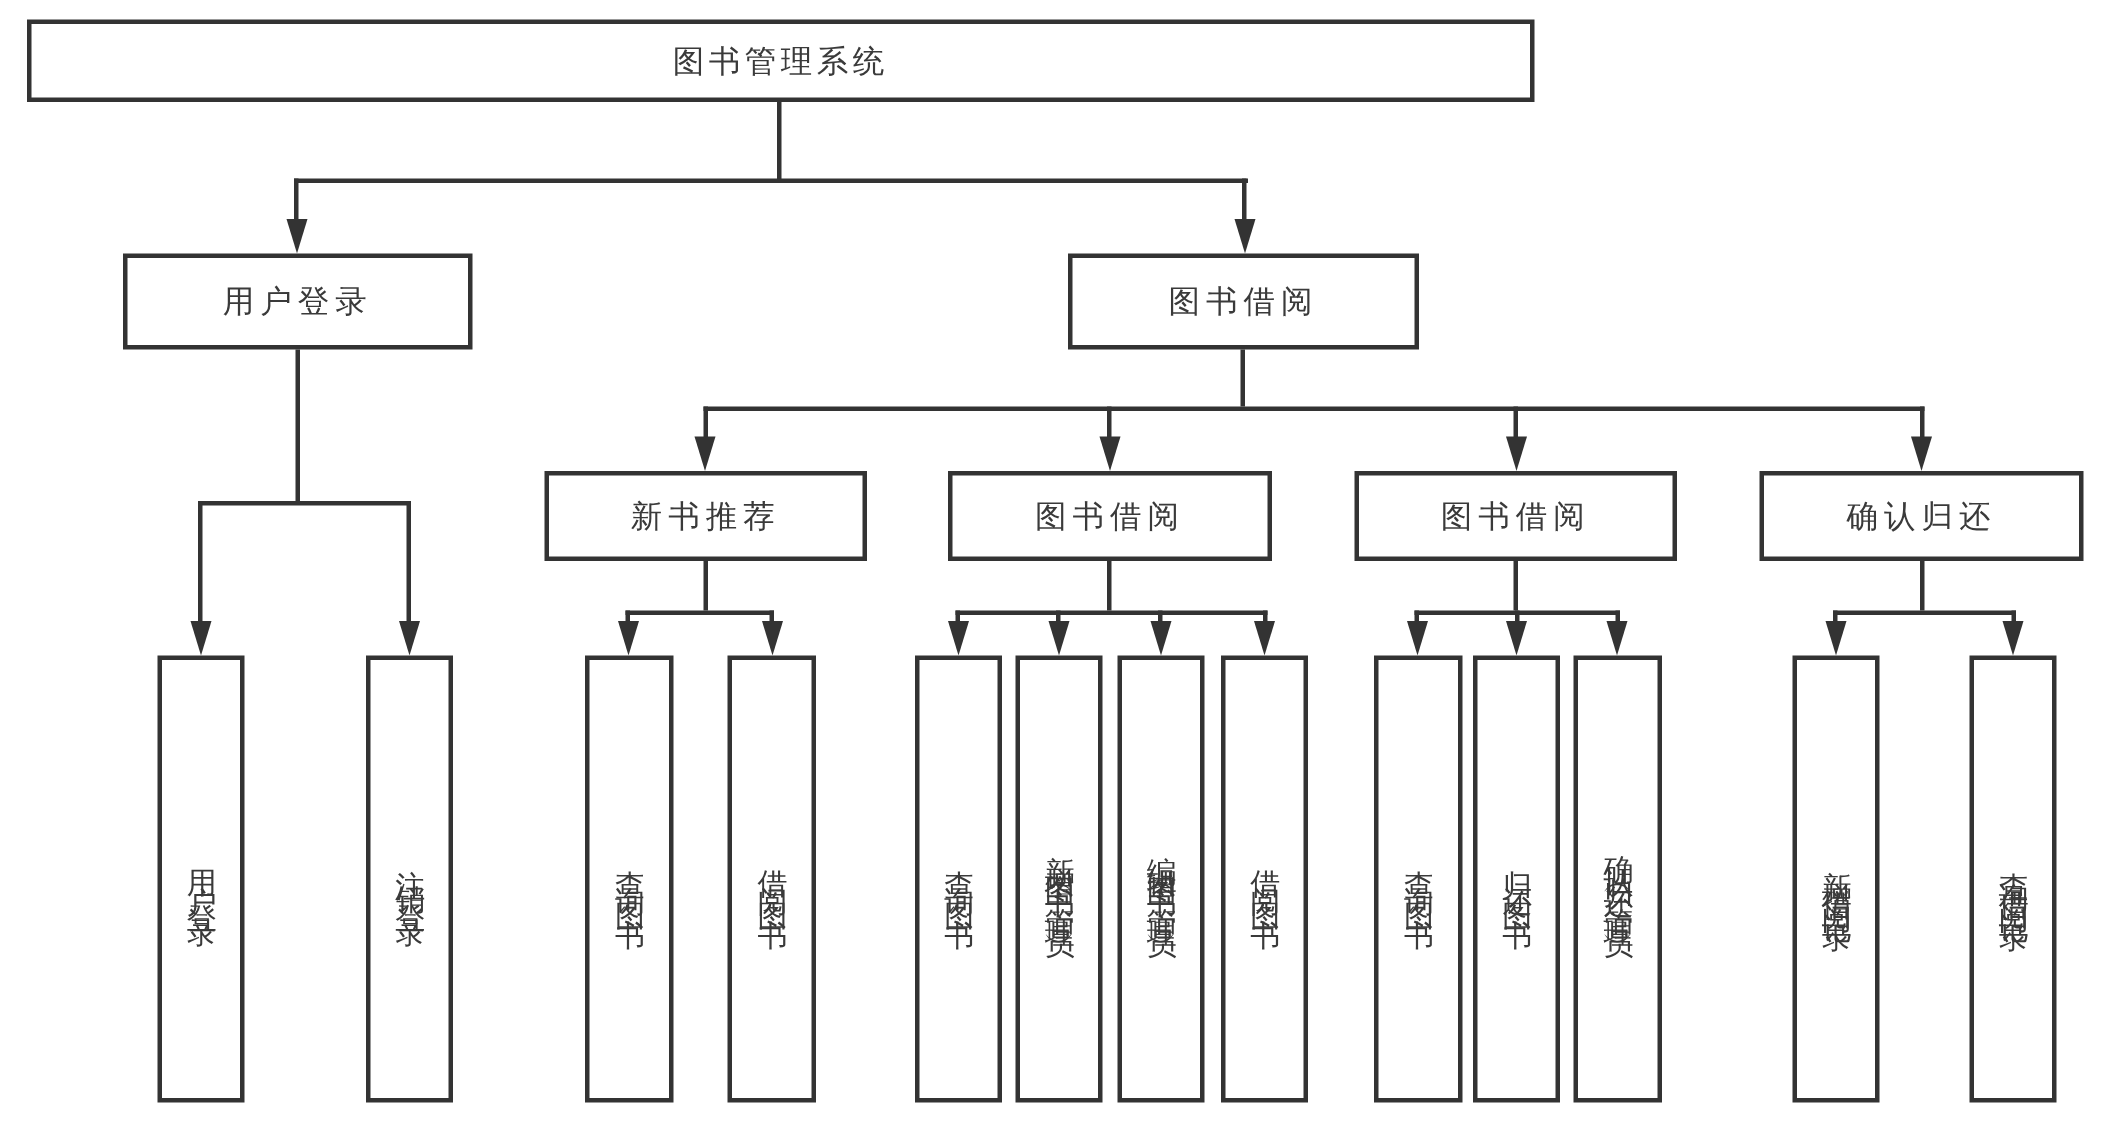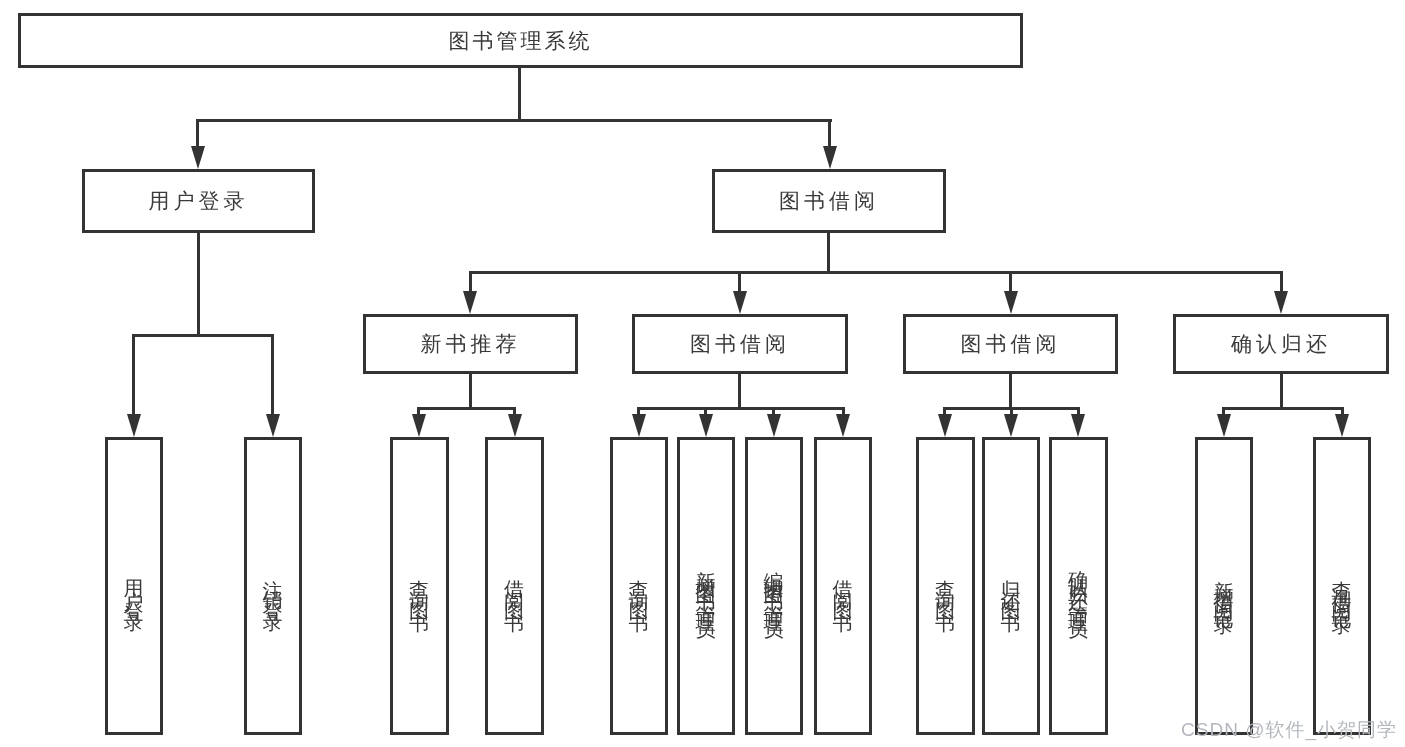--- a/index.html
+++ b/index.html
@@ -196,15 +196,14 @@
   <div class="line" style="left:1077px; top:407px; width:3px; height:10px;"></div>
   <div class="arrow" style="left:1071px; top:414px;"></div>
 
   <div class="line" style="left:1280px; top:374px; width:3px; height:33px;"></div>
   <div class="line" style="left:1222px; top:407px; width:122px; height:3px;"></div>
   <div class="line" style="left:1222px; top:407px; width:3px; height:10px;"></div>
   <div class="arrow" style="left:1217px; top:414px;"></div>
   <div class="line" style="left:1341px; top:407px; width:3px; height:10px;"></div>
   <div class="arrow" style="left:1335px; top:414px;"></div>
 
-  <div class="watermark">CSDN @软件_小贺同学</div>
 
 </div>
 
 </body></html>

